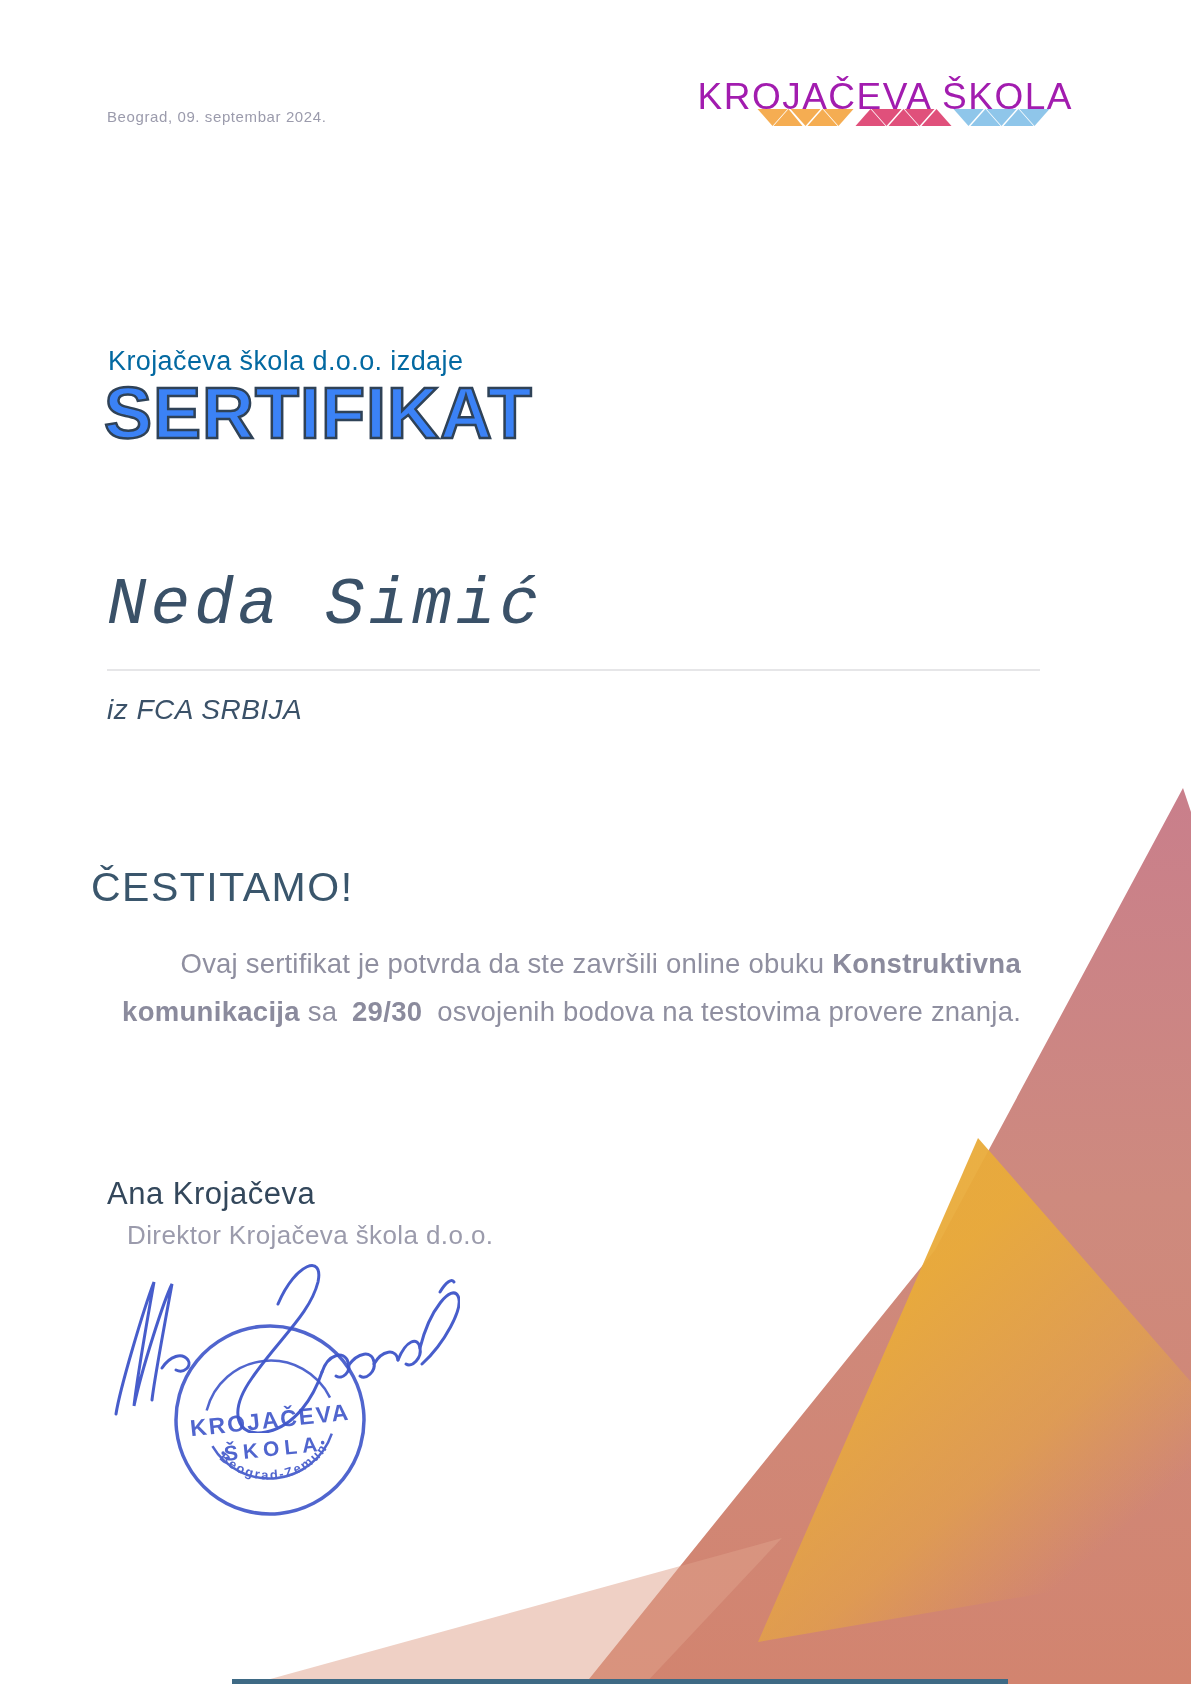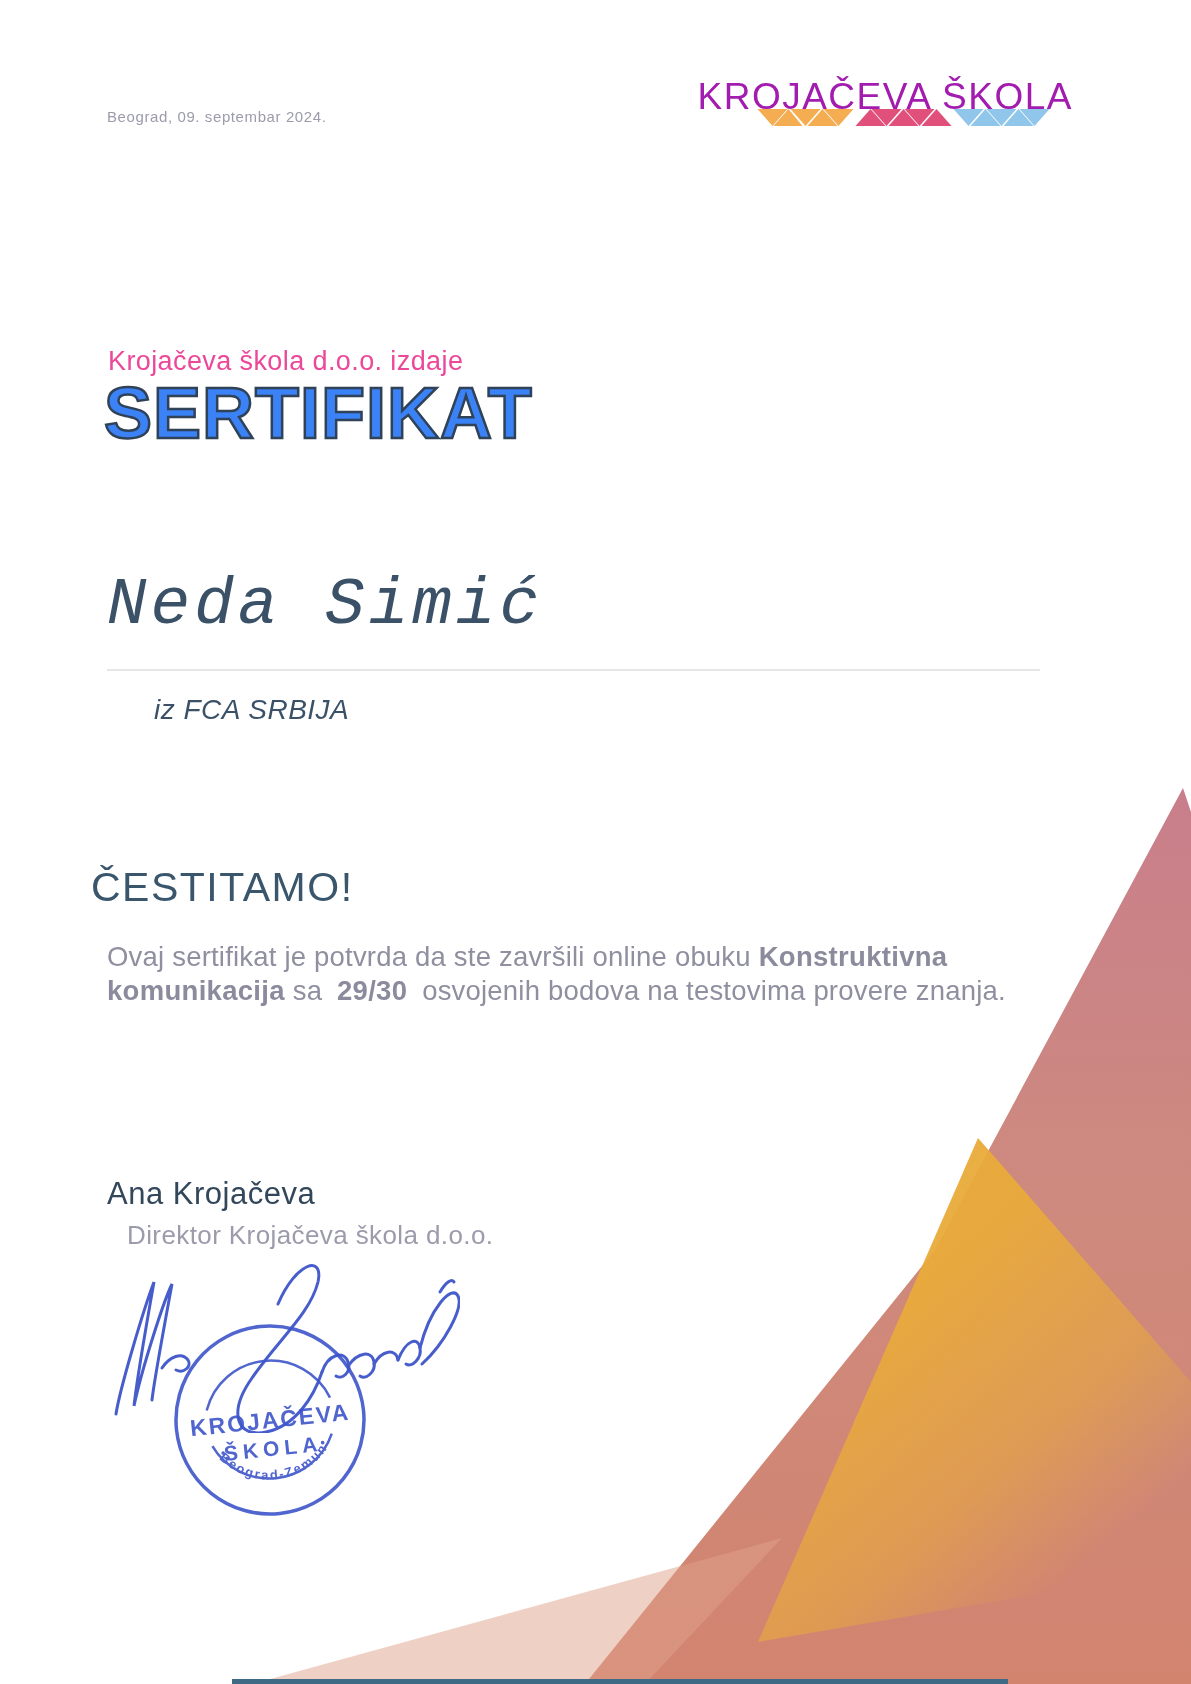--- a/index.html
+++ b/index.html
@@ -7,40 +7,39 @@
     position:relative;width:1191px;height:1684px;background:#ffffff;
     overflow:hidden;font-family:"Liberation Sans",sans-serif;margin:0 auto;
   }
   .abs{position:absolute;}
   .date{left:107px;top:108px;font-size:15px;color:#9B9BAC;letter-spacing:0.6px;}
   .logo-text{
     right:118px;top:76px;font-size:37px;color:#a21caf;letter-spacing:1.5px;
     font-weight:400;white-space:nowrap;
   }
   .logo-band{right:132px;top:108px;width:303px;height:20px;}
-  .issuer{left:108px;top:346px;font-size:27px;color:#ec4899;letter-spacing:0.4px;}
+  .issuer{left:108px;top:346px;font-size:27px;color:#0369a1;letter-spacing:0.4px;}
   .title{
     left:104px;top:372px;font-size:72px;font-weight:700;color:#3b82f6;
     letter-spacing:1px;-webkit-text-stroke:2.5px #2F4257;white-space:nowrap;
   }
   .r-name{
     left:107px;top:568px;font-size:66px;color:#3A5168;
     font-family:Liberation Mono, monospace;font-style:italic;letter-spacing:4px;
     white-space:nowrap;
   }
   .name-line{left:107px;top:669px;width:933px;height:2px;background:#E6E6E8;}
   .company{
     left:107px;top:694px;font-size:28px;color:#3A5168;font-style:italic;
     letter-spacing:0.5px;
-    margin-left:47px;
   }
   .congrats-h{left:91px;top:864px;font-size:41px;color:#3A566C;letter-spacing:1.5px;}
   .congrats-p{
-    left:107px;top:940px;width:914px;font-size:27.5px;line-height:34px;
-    color:#8F8FA0;letter-spacing:0.2px;
+    left:107px;top:940px;width:914px;font-size:27.5px;line-height:48px;
+    color:#8F8FA0;letter-spacing:0.2px;text-align:right;
   }
   .congrats-p b{color:#8B8B9D;letter-spacing:0.3px;}
   .congrats-p .b2{margin:0 7px;}
   .signer-name{left:107px;top:1176px;font-size:31px;color:#33475B;letter-spacing:0.5px;}
   .signer-role{left:107px;top:1220px;font-size:26px;color:#9B9BAC;letter-spacing:0.4px;margin-left:20px;}
   .sig-svg{left:100px;top:1248px;width:360px;height:185px;}
   .stamp-svg{left:168px;top:1318px;width:204px;height:204px;opacity:0.9;}
   .deco-svg{left:0;top:0;width:1191px;height:1684px;pointer-events:none;}
   .bottom-bar{left:232px;bottom:0;width:776px;height:5px;background:#3E6A85;}
 </style>

